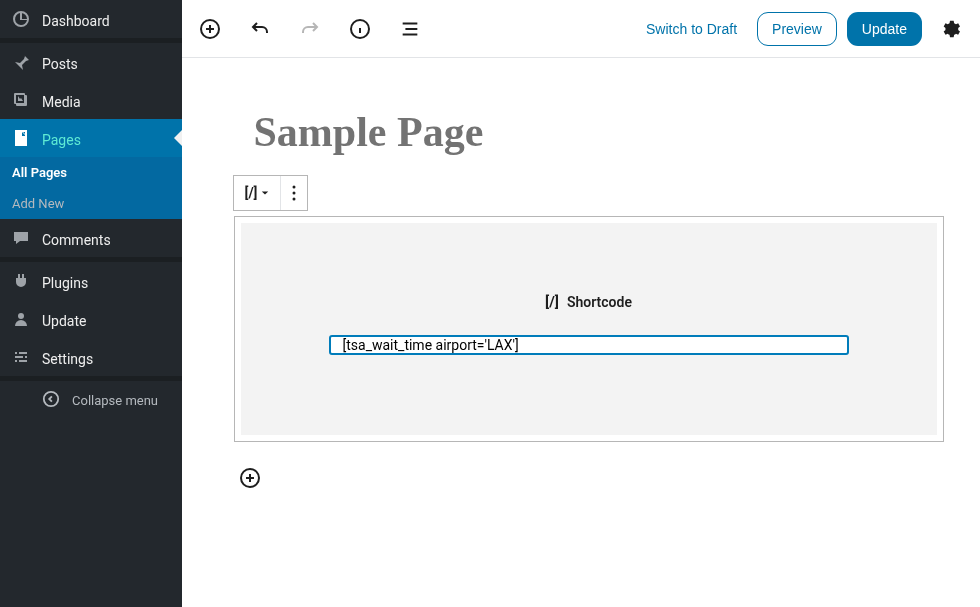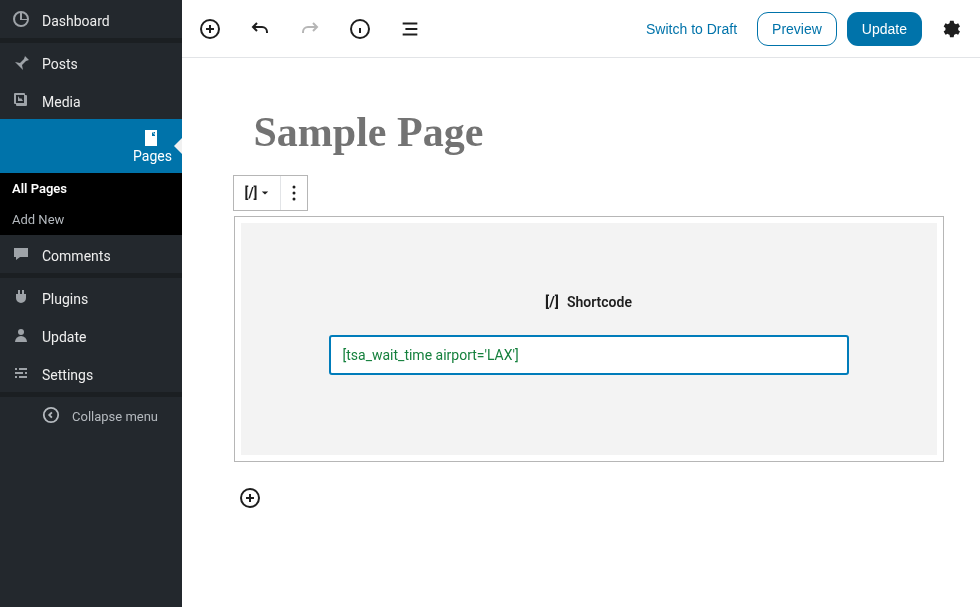--- a/index.html
+++ b/index.html
@@ -33,40 +33,39 @@
 .sidebar-item .icon {
   width: 22px;
   margin-right: 10px;
   display: flex;
   align-items: center;
   justify-content: center;
   color: rgba(240,245,250,0.6);
 }
 .sidebar-item.active {
   background: #0073aa;
-  color: #ffffff;
-  flex-direction: column;
+  color: #5eead4;
 }
 .sidebar-item.active .icon { color: #fff; }
 .sidebar-item.active::after {
   content: "";
   position: absolute;
   right: 0;
   top: 50%;
   transform: translateY(-50%);
   border: 8px solid transparent;
   border-right-color: #f1f1f1;
 }
 .sidebar-sep {
   height: 5px;
   background: #1b1f22;
   margin: 0;
 }
 .submenu {
-  background: #000000;
+  background: #0369a1;
 }
 .submenu-item {
   padding: 8px 12px;
   font-size: 13px;
   color: #b4b9be;
   cursor: pointer;
 }
 .submenu-item.current { color: #fff; font-weight: 600; }
 .sidebar-item.collapse { color: #b4b9be; font-size: 13px; padding-left: 40px; }
 .sidebar-item.collapse .icon { color: #b4b9be; }
@@ -185,26 +184,26 @@
   display: flex;
   align-items: center;
   gap: 8px;
   font-weight: 600;
   font-size: 14px;
   color: #1e1e1e;
   margin-bottom: 24px;
 }
 .shortcode-input {
   width: 520px;
-  padding: 10px 12px;
+  padding: 0 12px;
   font-size: 14px;
   border: 2px solid #007cba;
   border-radius: 3px;
   background: #fff;
-  color: #15803d;
+  color: #000000;
   font-family: inherit;
 }
 .add-block-footer {
   margin-top: 20px;
   align-self: flex-start;
 }
 .add-block-btn {
   width: 32px;
   height: 32px;
   display: flex;

